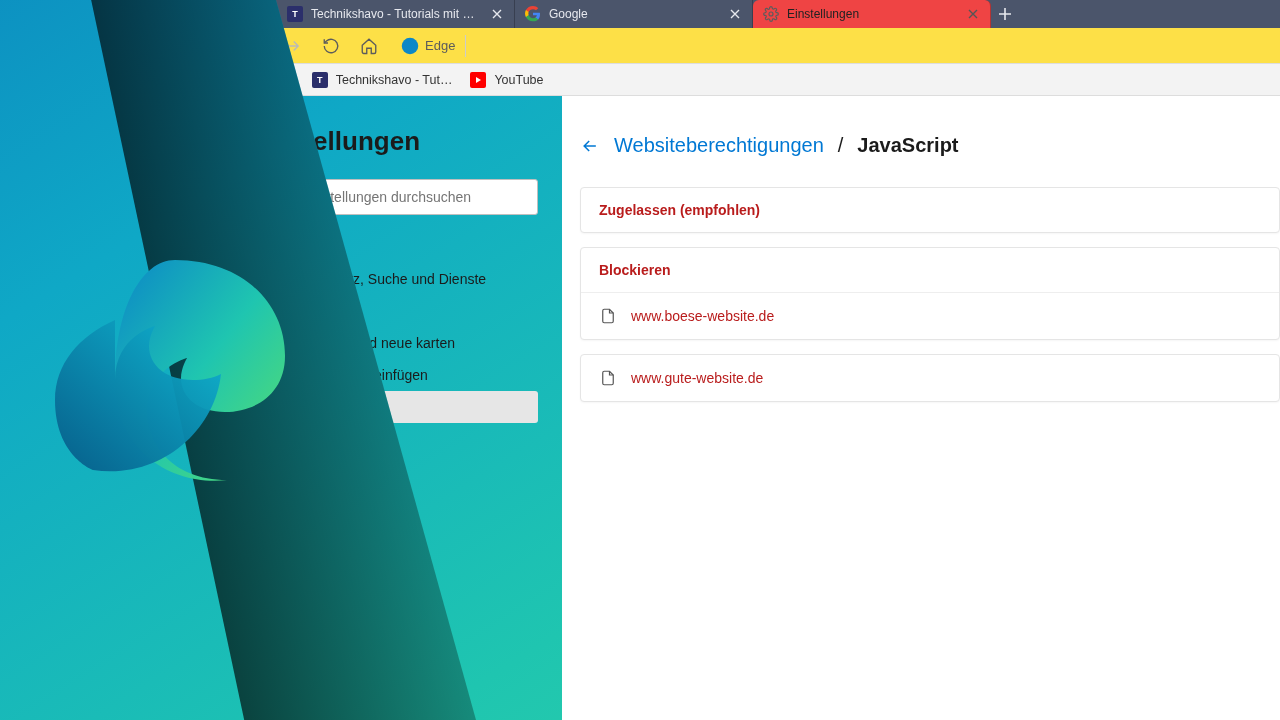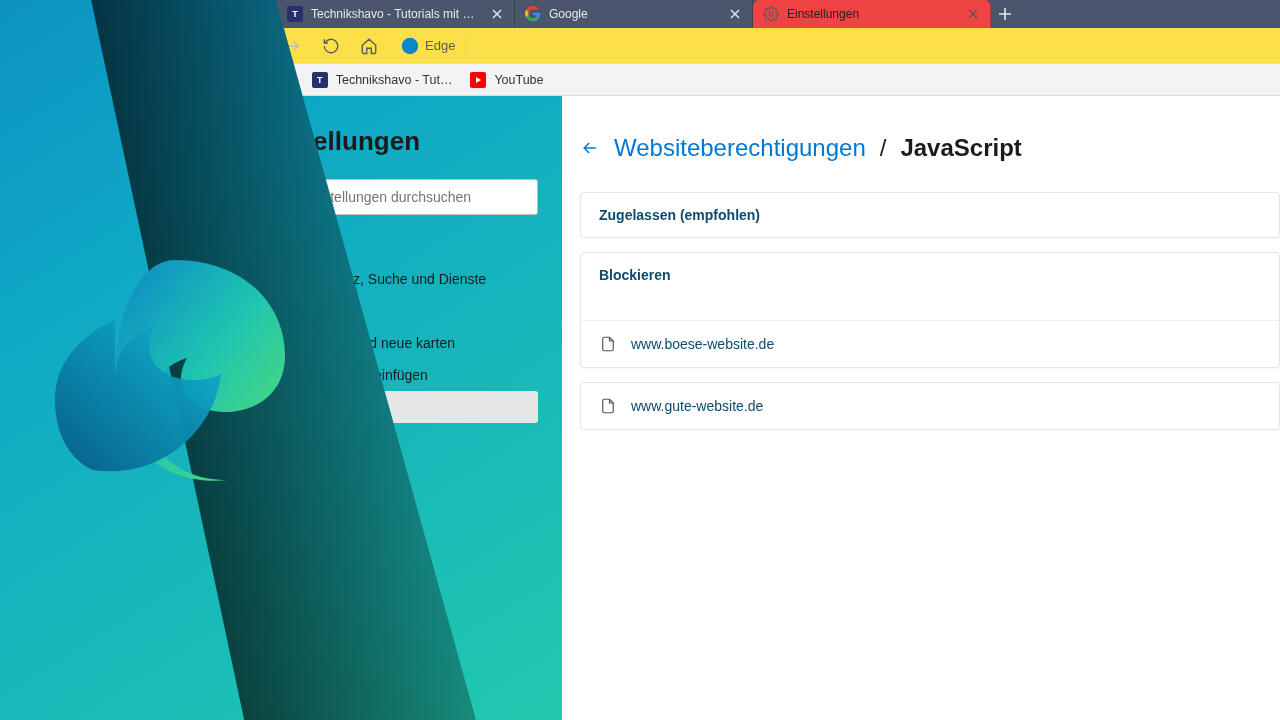--- a/index.html
+++ b/index.html
@@ -73,36 +73,36 @@
   padding: 0 12px; font-size: 14px; color:#666; background:#fff; margin-bottom: 16px;
 }
 .snav { display:flex; flex-direction:column; }
 .snav a {
   display:block; padding: 8px 14px; font-size: 14px; color:#1b1b1b; border-radius:3px;
   white-space: normal;
 }
 .snav a.sel { background: #e6e6e6; }
 
 .main { flex:1; padding: 38px 0 0 18px; background:#fff; }
-.crumb { display:flex; align-items:center; gap:14px; font-size: 24px; margin-bottom: 30px; }
+.crumb { display:flex; align-items:center; gap:14px; font-size: 20px; margin-bottom: 30px; }
 .backarrow { color:#0078d4; display:flex; }
 .crumb a { color:#0078d4; text-decoration:none; }
 .crumb .sep { color:#1b1b1b; }
 .crumb .cur { color:#1b1b1b; font-weight:700; }
 
 .card {
   margin-left: 0; border:1px solid #e5e5e5; border-radius:4px; background:#fff;
   margin-bottom: 14px; box-shadow: 0 1px 2px rgba(0,0,0,.04);
 }
 .card .row {
-  padding: 14px 18px; font-size: 14px; color:#0c4a6e;
+  padding: 14px 18px; font-size: 14px; color:#b91c1c;
   display:flex; align-items:center; gap:14px;
 }
 .card .row.head { font-weight:600; }
-.card .row + .row { border-top:1px solid #eee;margin-top:23px; }
+.card .row + .row { border-top:1px solid #eee; }
 .siteicon { width:18px; height:18px; flex:0 0 18px; }
 
 
 .fg-mask {
   position: absolute; inset: 0; z-index: 10; pointer-events: none;
   clip-path: polygon(0 0, 276px 0, 476px 720px, 0 720px);
 }
 .fg-mask .bg-grad, .fg-mask .bg-logo, .fg-mask .bg-shadow { pointer-events:none; }
 </style>
 </head>

